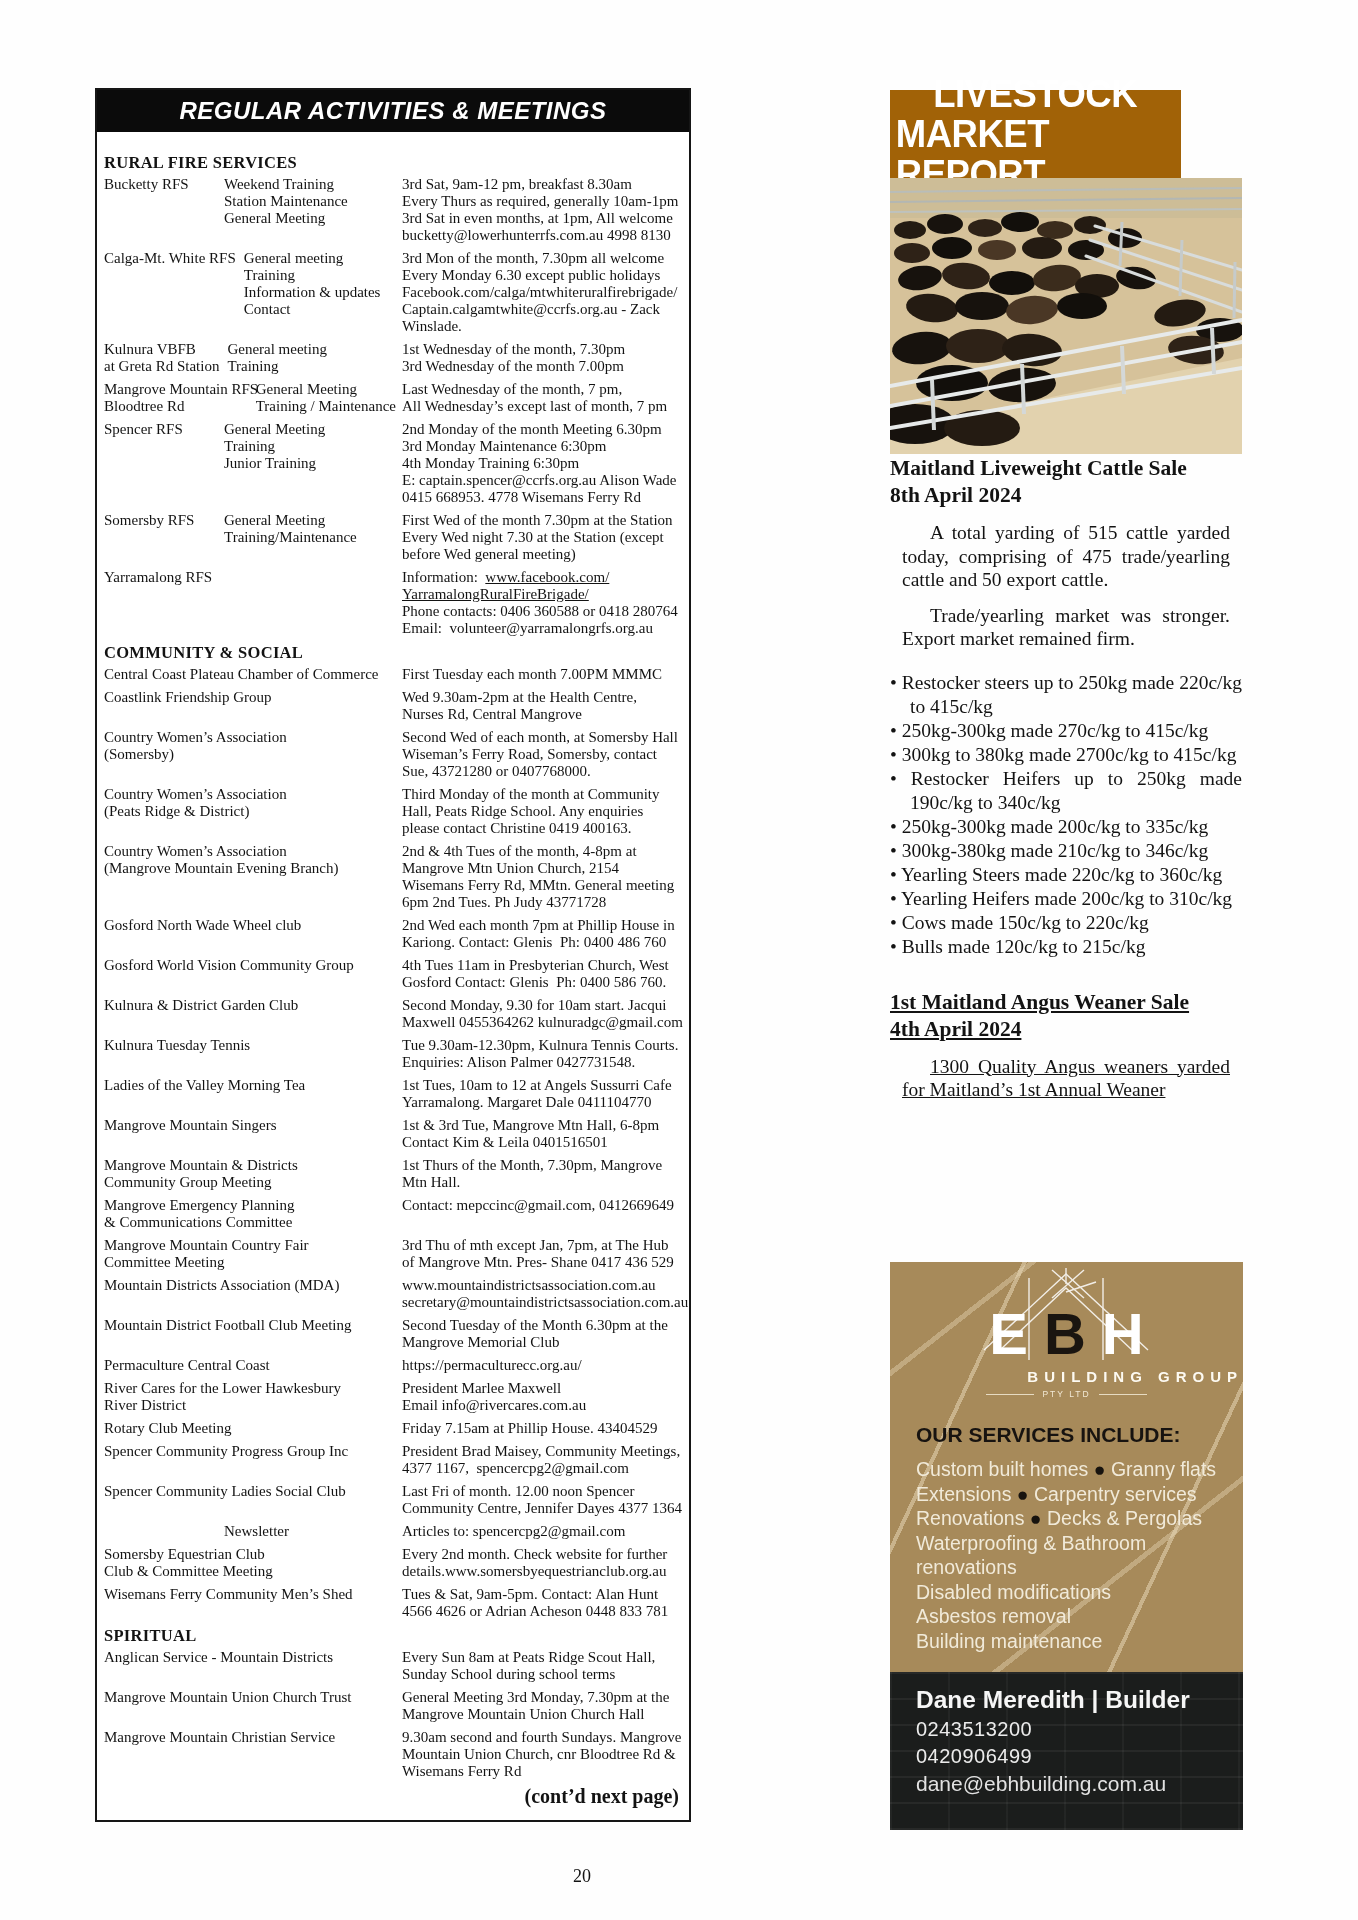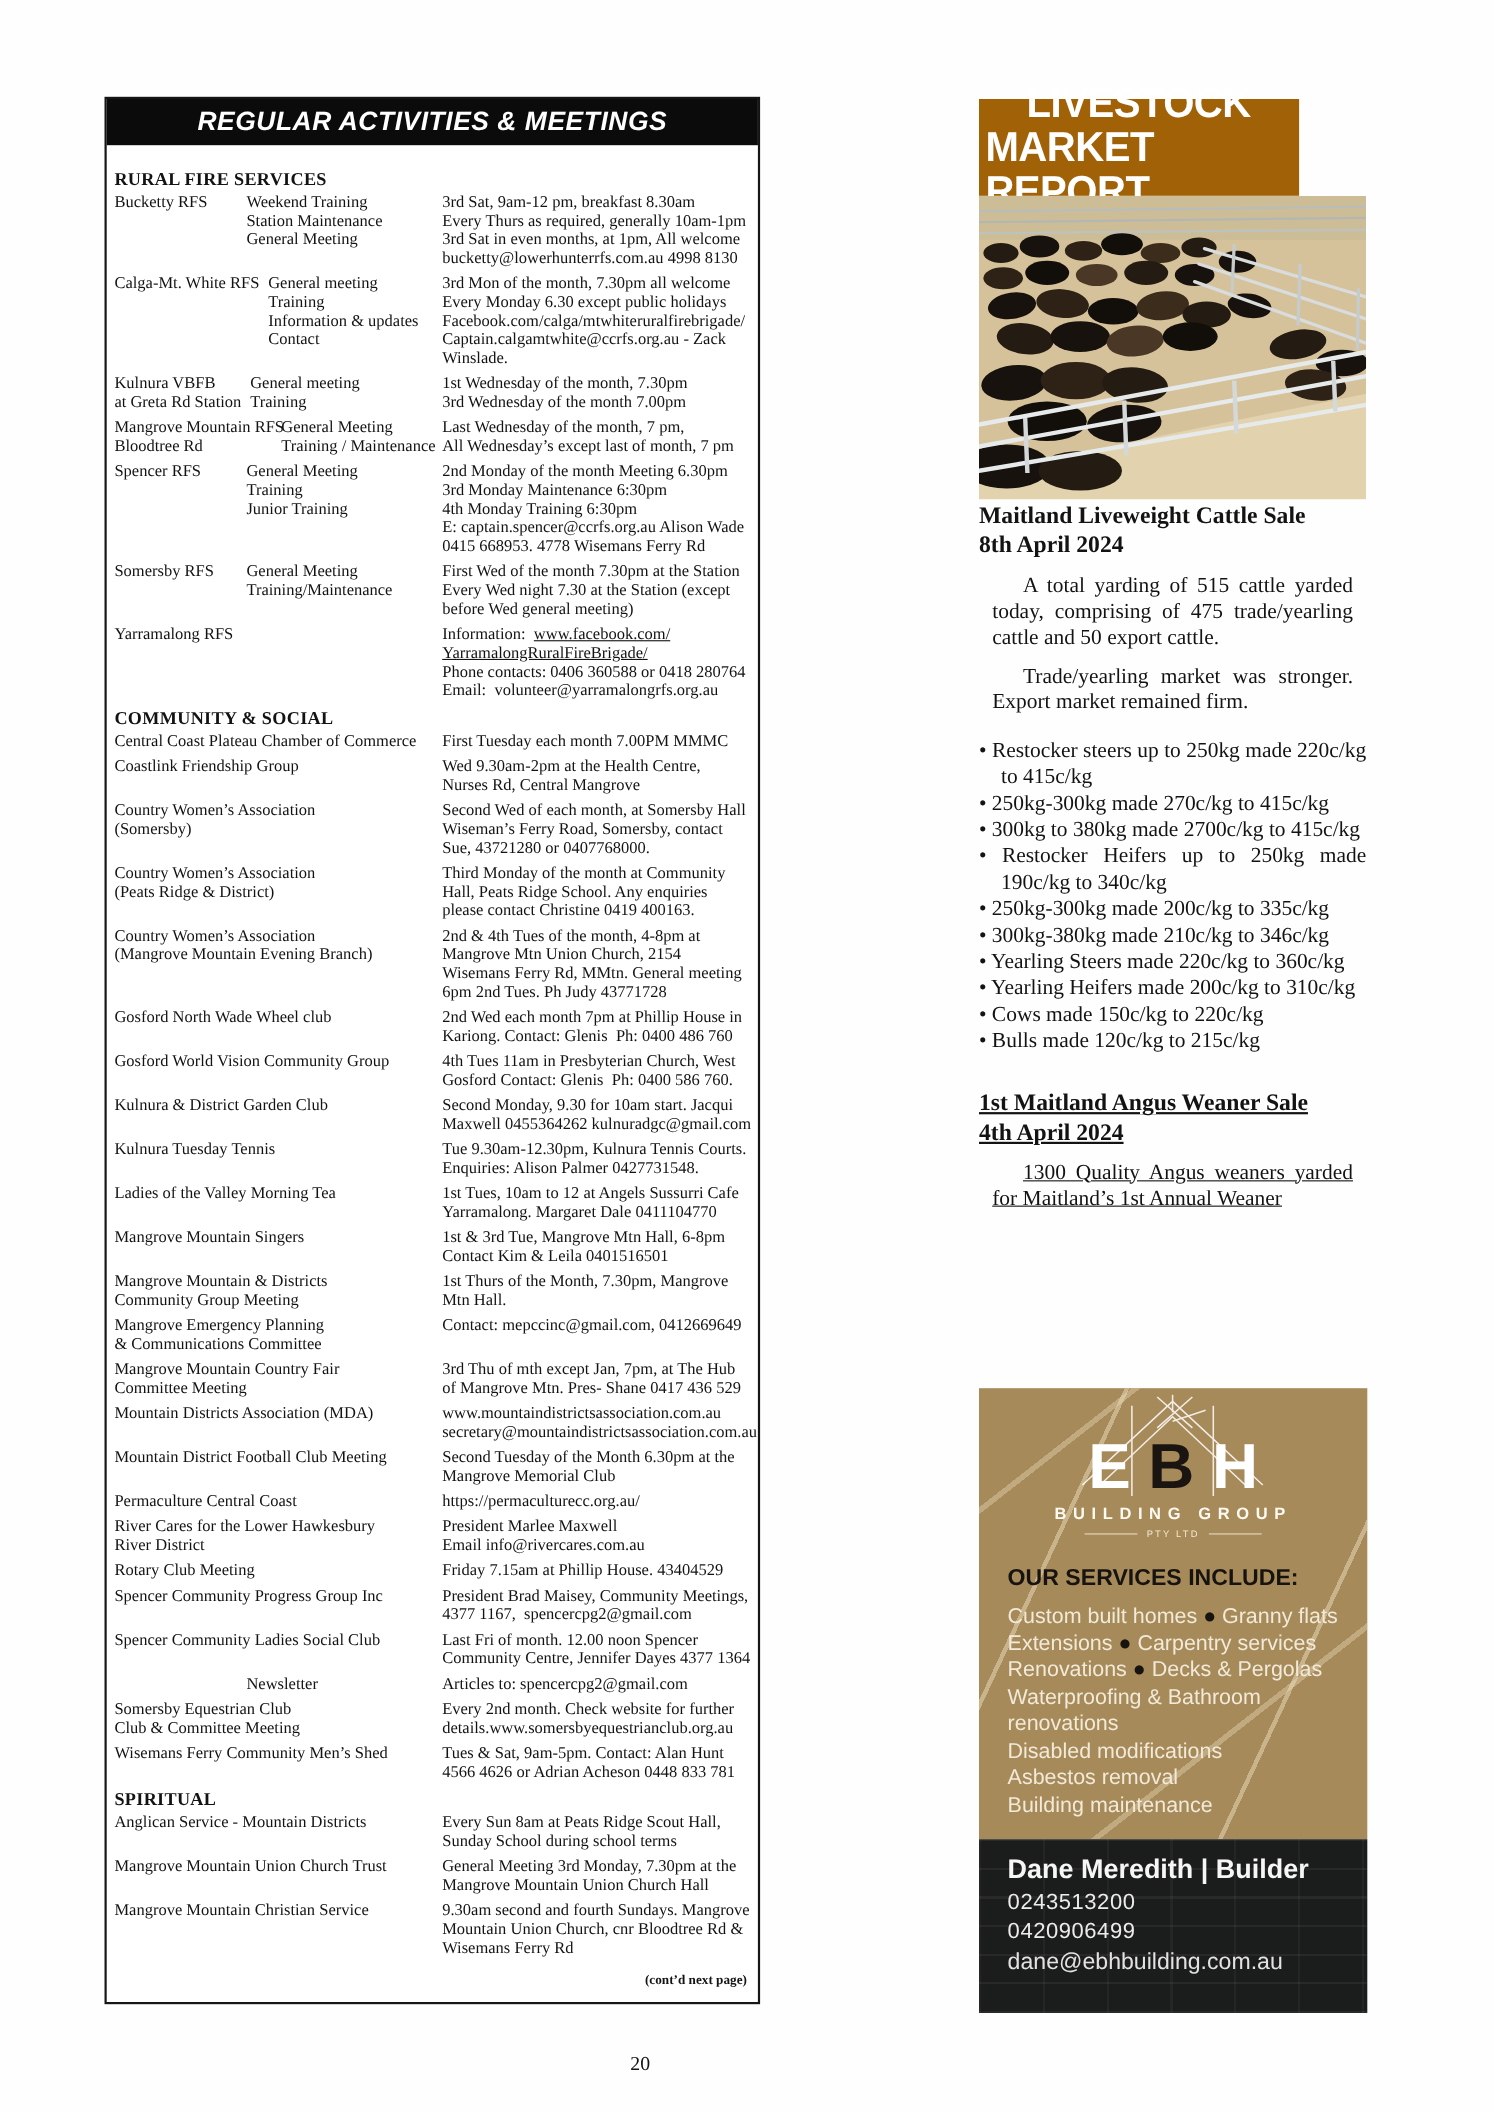--- a/index.html
+++ b/index.html
@@ -12,21 +12,21 @@
   .panel-bar{height:42px;background:#0b0b0b;color:#fff;display:flex;align-items:center;justify-content:center;
              font-family:"Liberation Sans", sans-serif;font-weight:bold;font-style:italic;
              font-size:24px;letter-spacing:.5px;}
   .panel-content{padding:18px 4px 0 7px;}
   .sec-heading{font-weight:bold;font-size:16.5px;letter-spacing:.3px;margin:3px 0 3px;}
   .row{display:grid;grid-template-columns:292px 1fr;column-gap:6px;margin-bottom:6px;font-size:15px;line-height:17px;}
   .leftcell{display:grid;grid-template-columns:minmax(112px,max-content) auto;column-gap:8px;align-content:start;}
   .leftcell.noact{grid-template-columns:1fr;}
   .line{white-space:nowrap;}
   .line span.u{text-decoration:underline;}
-  .contd{position:absolute;right:10px;bottom:12px;font-weight:bold;font-size:12px;}
+  .contd{position:absolute;right:10px;bottom:12px;font-weight:bold;font-size:20px;}
 
   
   .page-number{position:absolute;left:562px;top:1866px;width:40px;text-align:center;font-size:18px;}
 
   
   .lmr-header{position:absolute;left:890px;top:90px;width:291px;height:88px;background:#a16207;color:#fff;
               display:flex;flex-direction:column;align-items:center;justify-content:center;
               font-family:"Liberation Sans", sans-serif;font-weight:bold;font-size:38px;line-height:40px;
               letter-spacing:-0.5px;transform-origin:center;}
   .lmr-header .hline{display:block;transform:scaleX(.96);}
@@ -45,21 +45,21 @@
   .ad-gold{position:relative;height:410px;background:#a78a5a;overflow:hidden;}
   .ad-gold::before{content:"";position:absolute;inset:0;
       background:
         repeating-linear-gradient(115deg, transparent 0 120px, rgba(236,221,190,.5) 120px 124px, transparent 124px 250px),
         repeating-linear-gradient(-38deg, transparent 0 150px, rgba(236,221,190,.38) 150px 155px, transparent 155px 300px);}
   .logo{position:relative;text-align:center;padding-top:16px;}
   .logo-sketch{position:absolute;left:76px;top:2px;pointer-events:none;}
   .logo-letters{position:relative;display:flex;justify-content:center;gap:16px;
                 font-weight:bold;font-size:58px;line-height:64px;color:#fff;padding-top:24px;}
   .logo-letters .lb{color:#1a1510;}
-  .logo-sub{position:relative;color:#fdfaf2;font-size:15px;letter-spacing:6px;margin-top:2px;font-weight:bold;}
+  .logo-sub{position:relative;color:#fdfaf2;font-size:15px;letter-spacing:6px;margin-top:2px;font-weight:bold;text-align:right;}
   .logo-subsub{position:relative;display:flex;align-items:center;justify-content:center;gap:8px;
                color:#f2e9d5;font-size:8.5px;letter-spacing:2px;margin-top:4px;}
   .logo-subsub .rule{width:48px;height:1px;background:#f2e9d5;opacity:.85;}
   .svc-heading{position:relative;color:#171310;font-weight:bold;font-size:21px;margin:24px 0 10px 26px;}
   .svc-line{position:relative;color:#f1ead9;font-size:19.5px;line-height:24.5px;margin-left:26px;}
   .svc-line .dark{color:#17130e;}
   .ad-dark{position:relative;height:158px;background-color:#1b1d1c;
       background-image:
         repeating-linear-gradient(0deg, rgba(255,255,255,.055) 0 2px, transparent 2px 26px),
         repeating-linear-gradient(90deg, rgba(255,255,255,.04) 0 2px, transparent 2px 58px);

